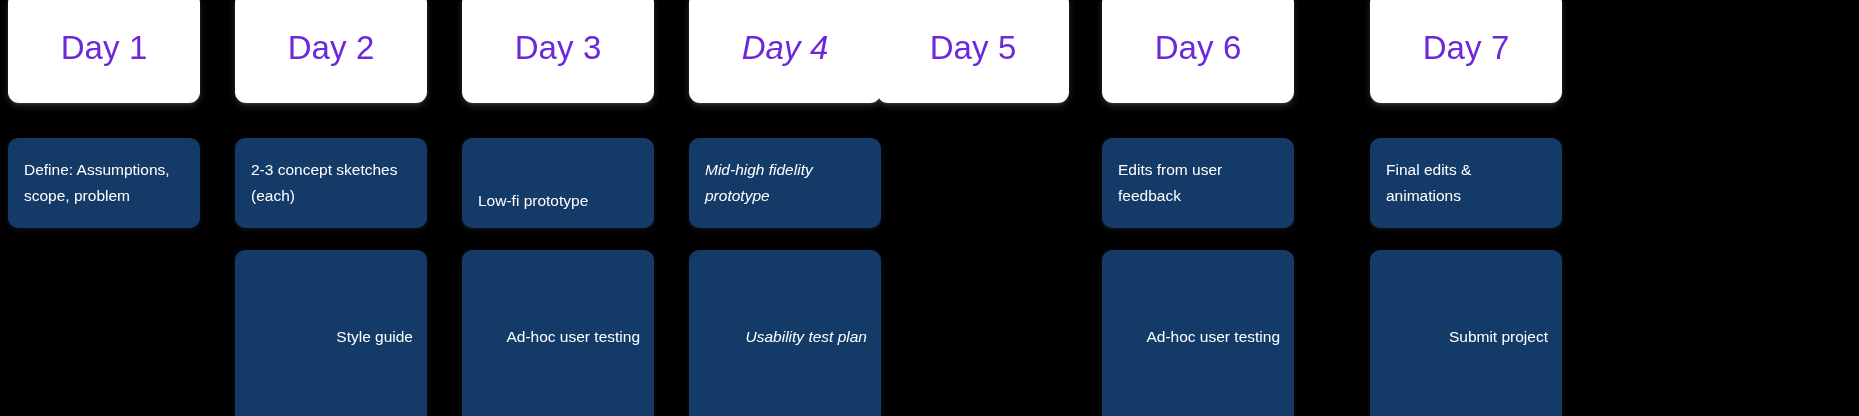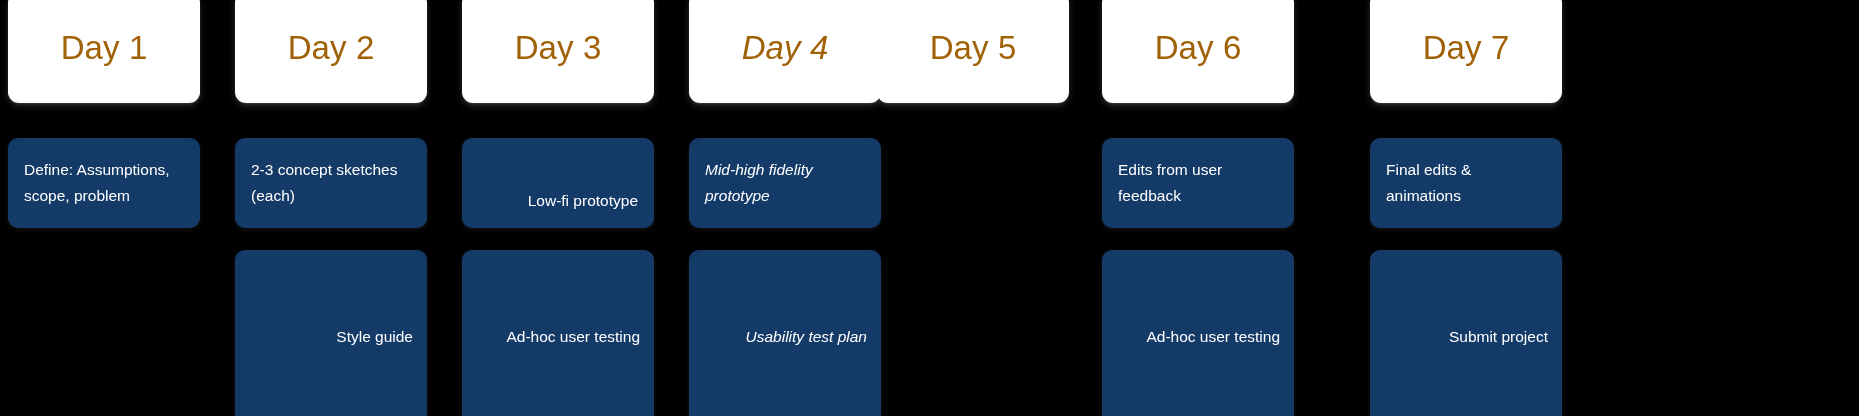--- a/index.html
+++ b/index.html
@@ -40,21 +40,21 @@
     background: #ffffff;
     border-radius: 11px;
     box-shadow: 0 3px 7px rgba(255,255,255,0.16),
                 0 1px 2px rgba(255,255,255,0.10);
     display: flex;
     align-items: center;
     justify-content: center;
     box-sizing: border-box;
   }
   .day-card-label {
-    color: #a16207;
+    color: #6d28d9;
     font-size: 33px;
     font-weight: 400;
     letter-spacing: 0.1px;
     line-height: 1;
     white-space: nowrap;
   }
 
   
   .task-card {
     position: absolute;
@@ -82,21 +82,21 @@
     color: #ffffff;
     font-size: 15.5px;
     line-height: 1.68;
     font-weight: 400;
   }
   .task-card.row-1 .task-text {
     text-align: left;
     width: 100%;
   }
   .task-card.row-1.center .task-text {
-    text-align: right;
+    text-align: left;
     margin-top: 36px;
   }
   .task-card.row-2 .task-text {
     text-align: right;
     width: 100%;
   }
 </style>
 </head>
 <body>
 

